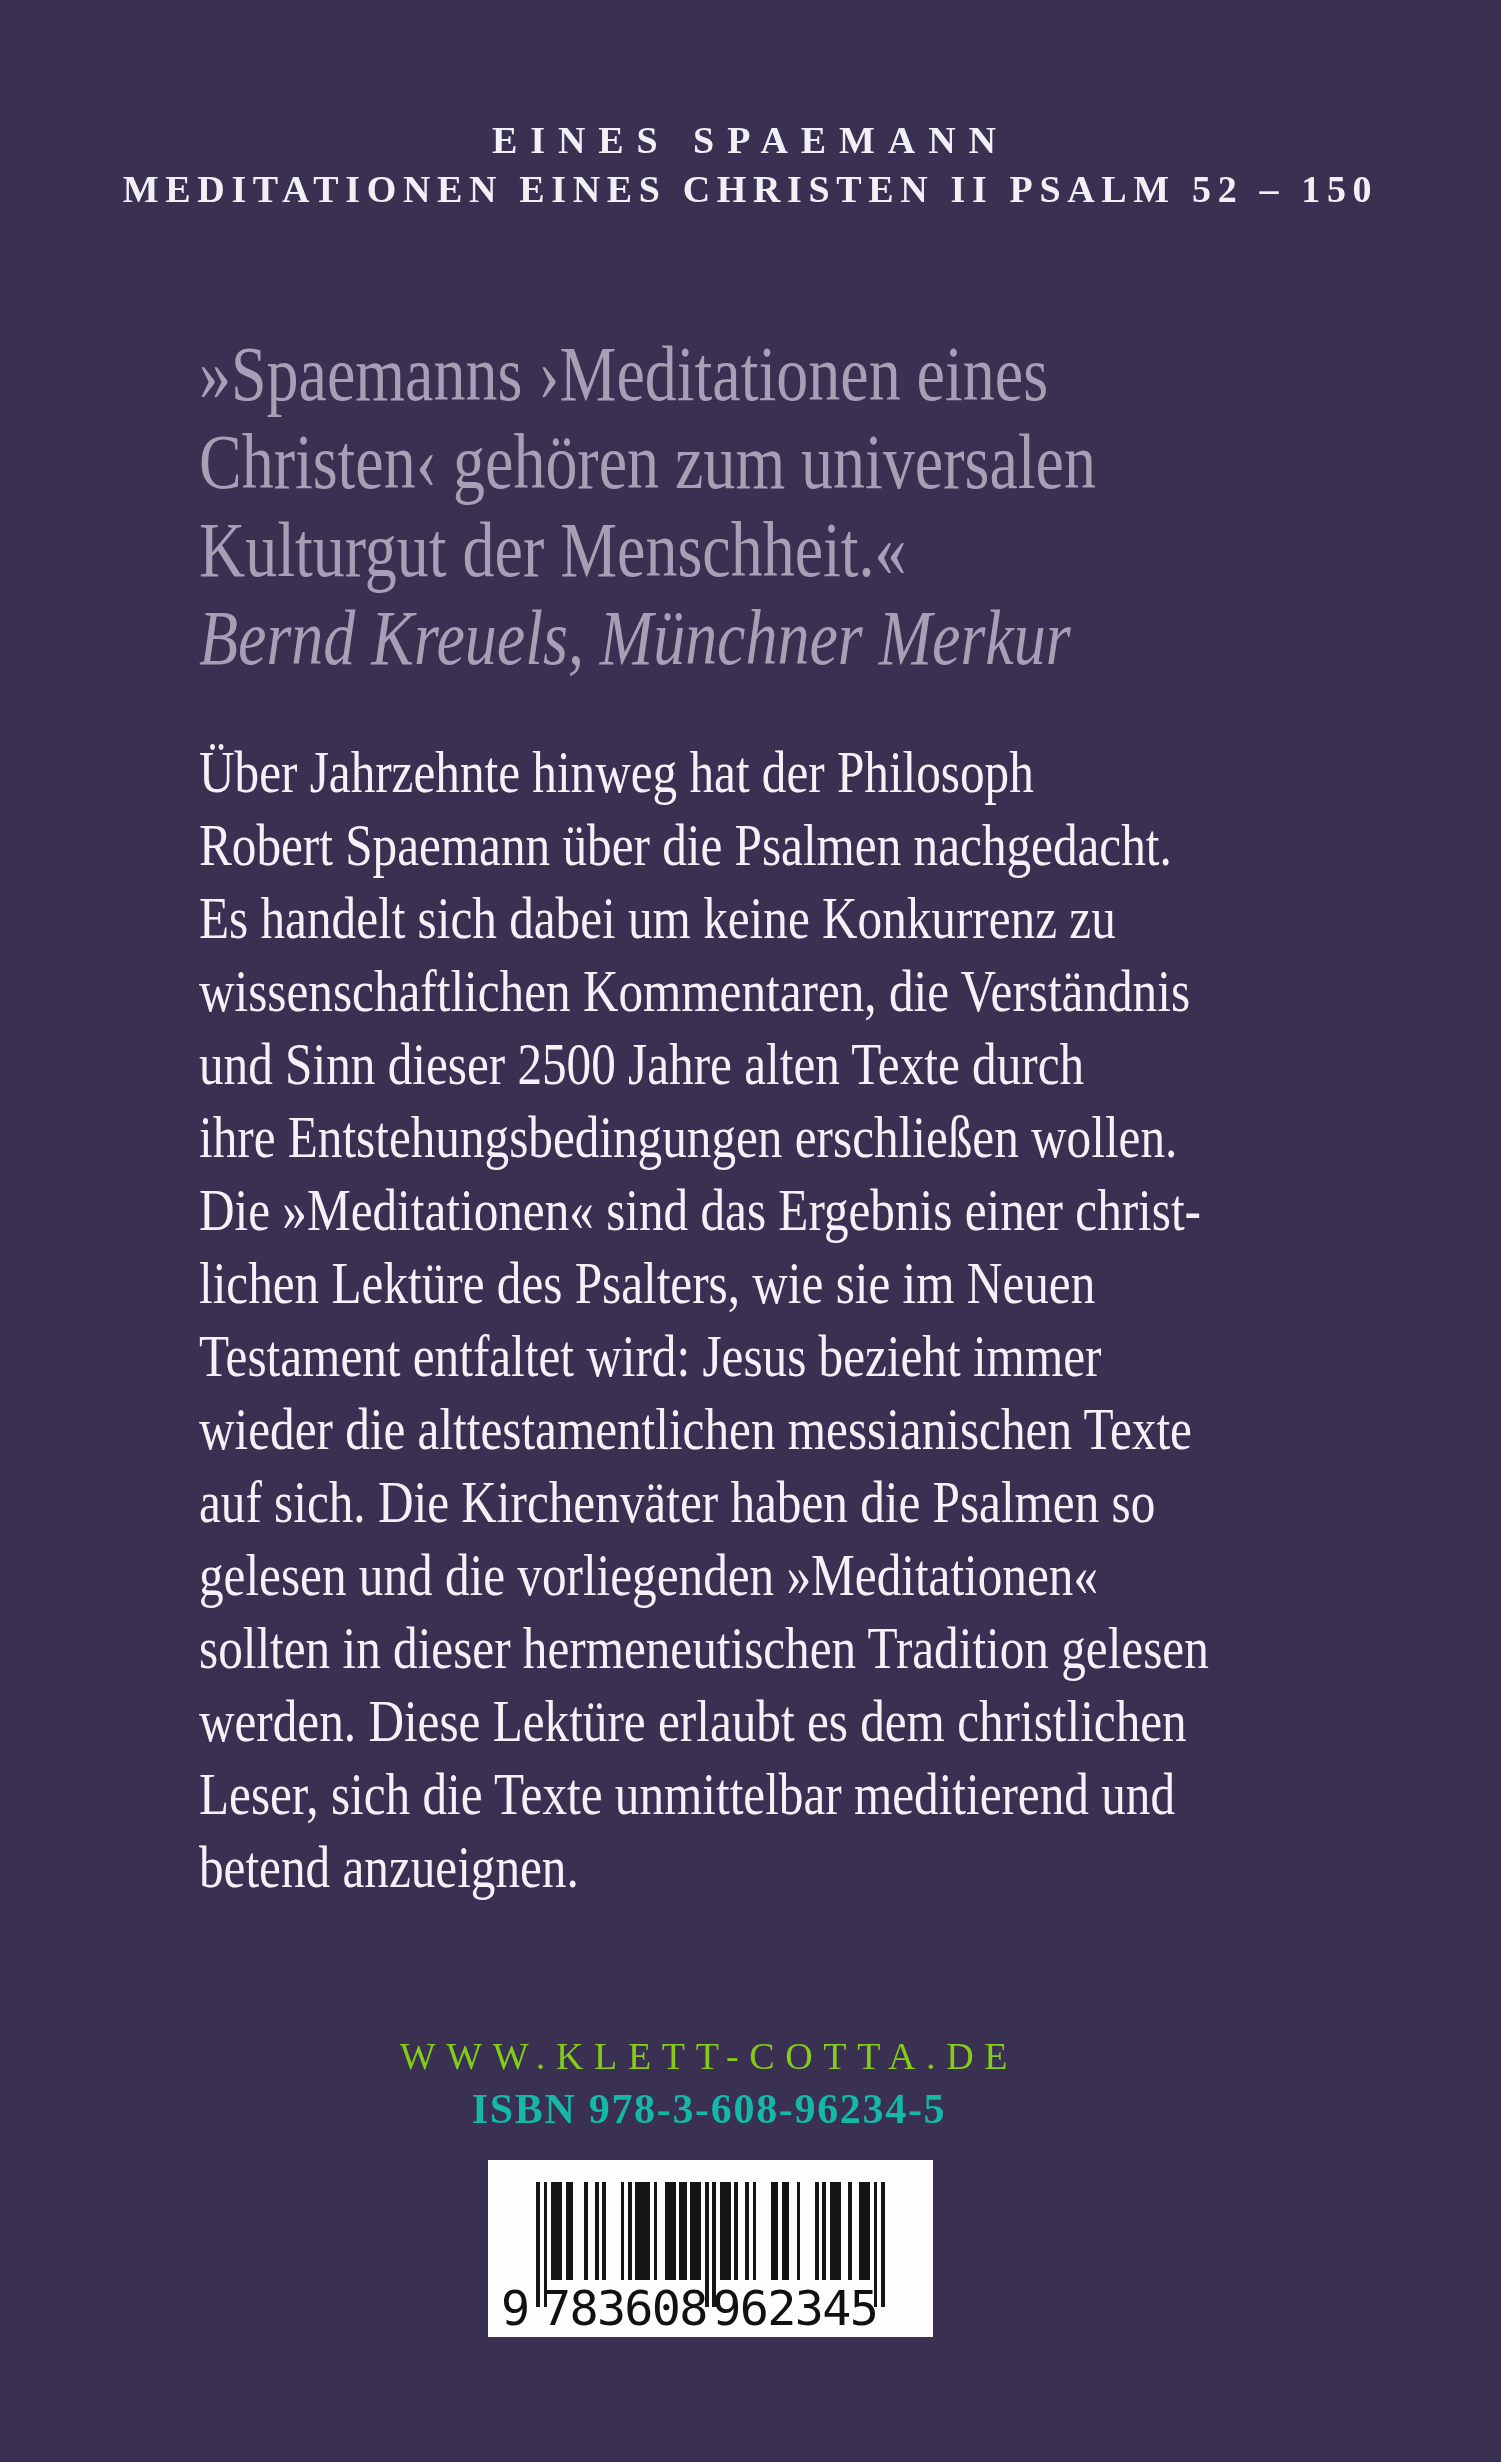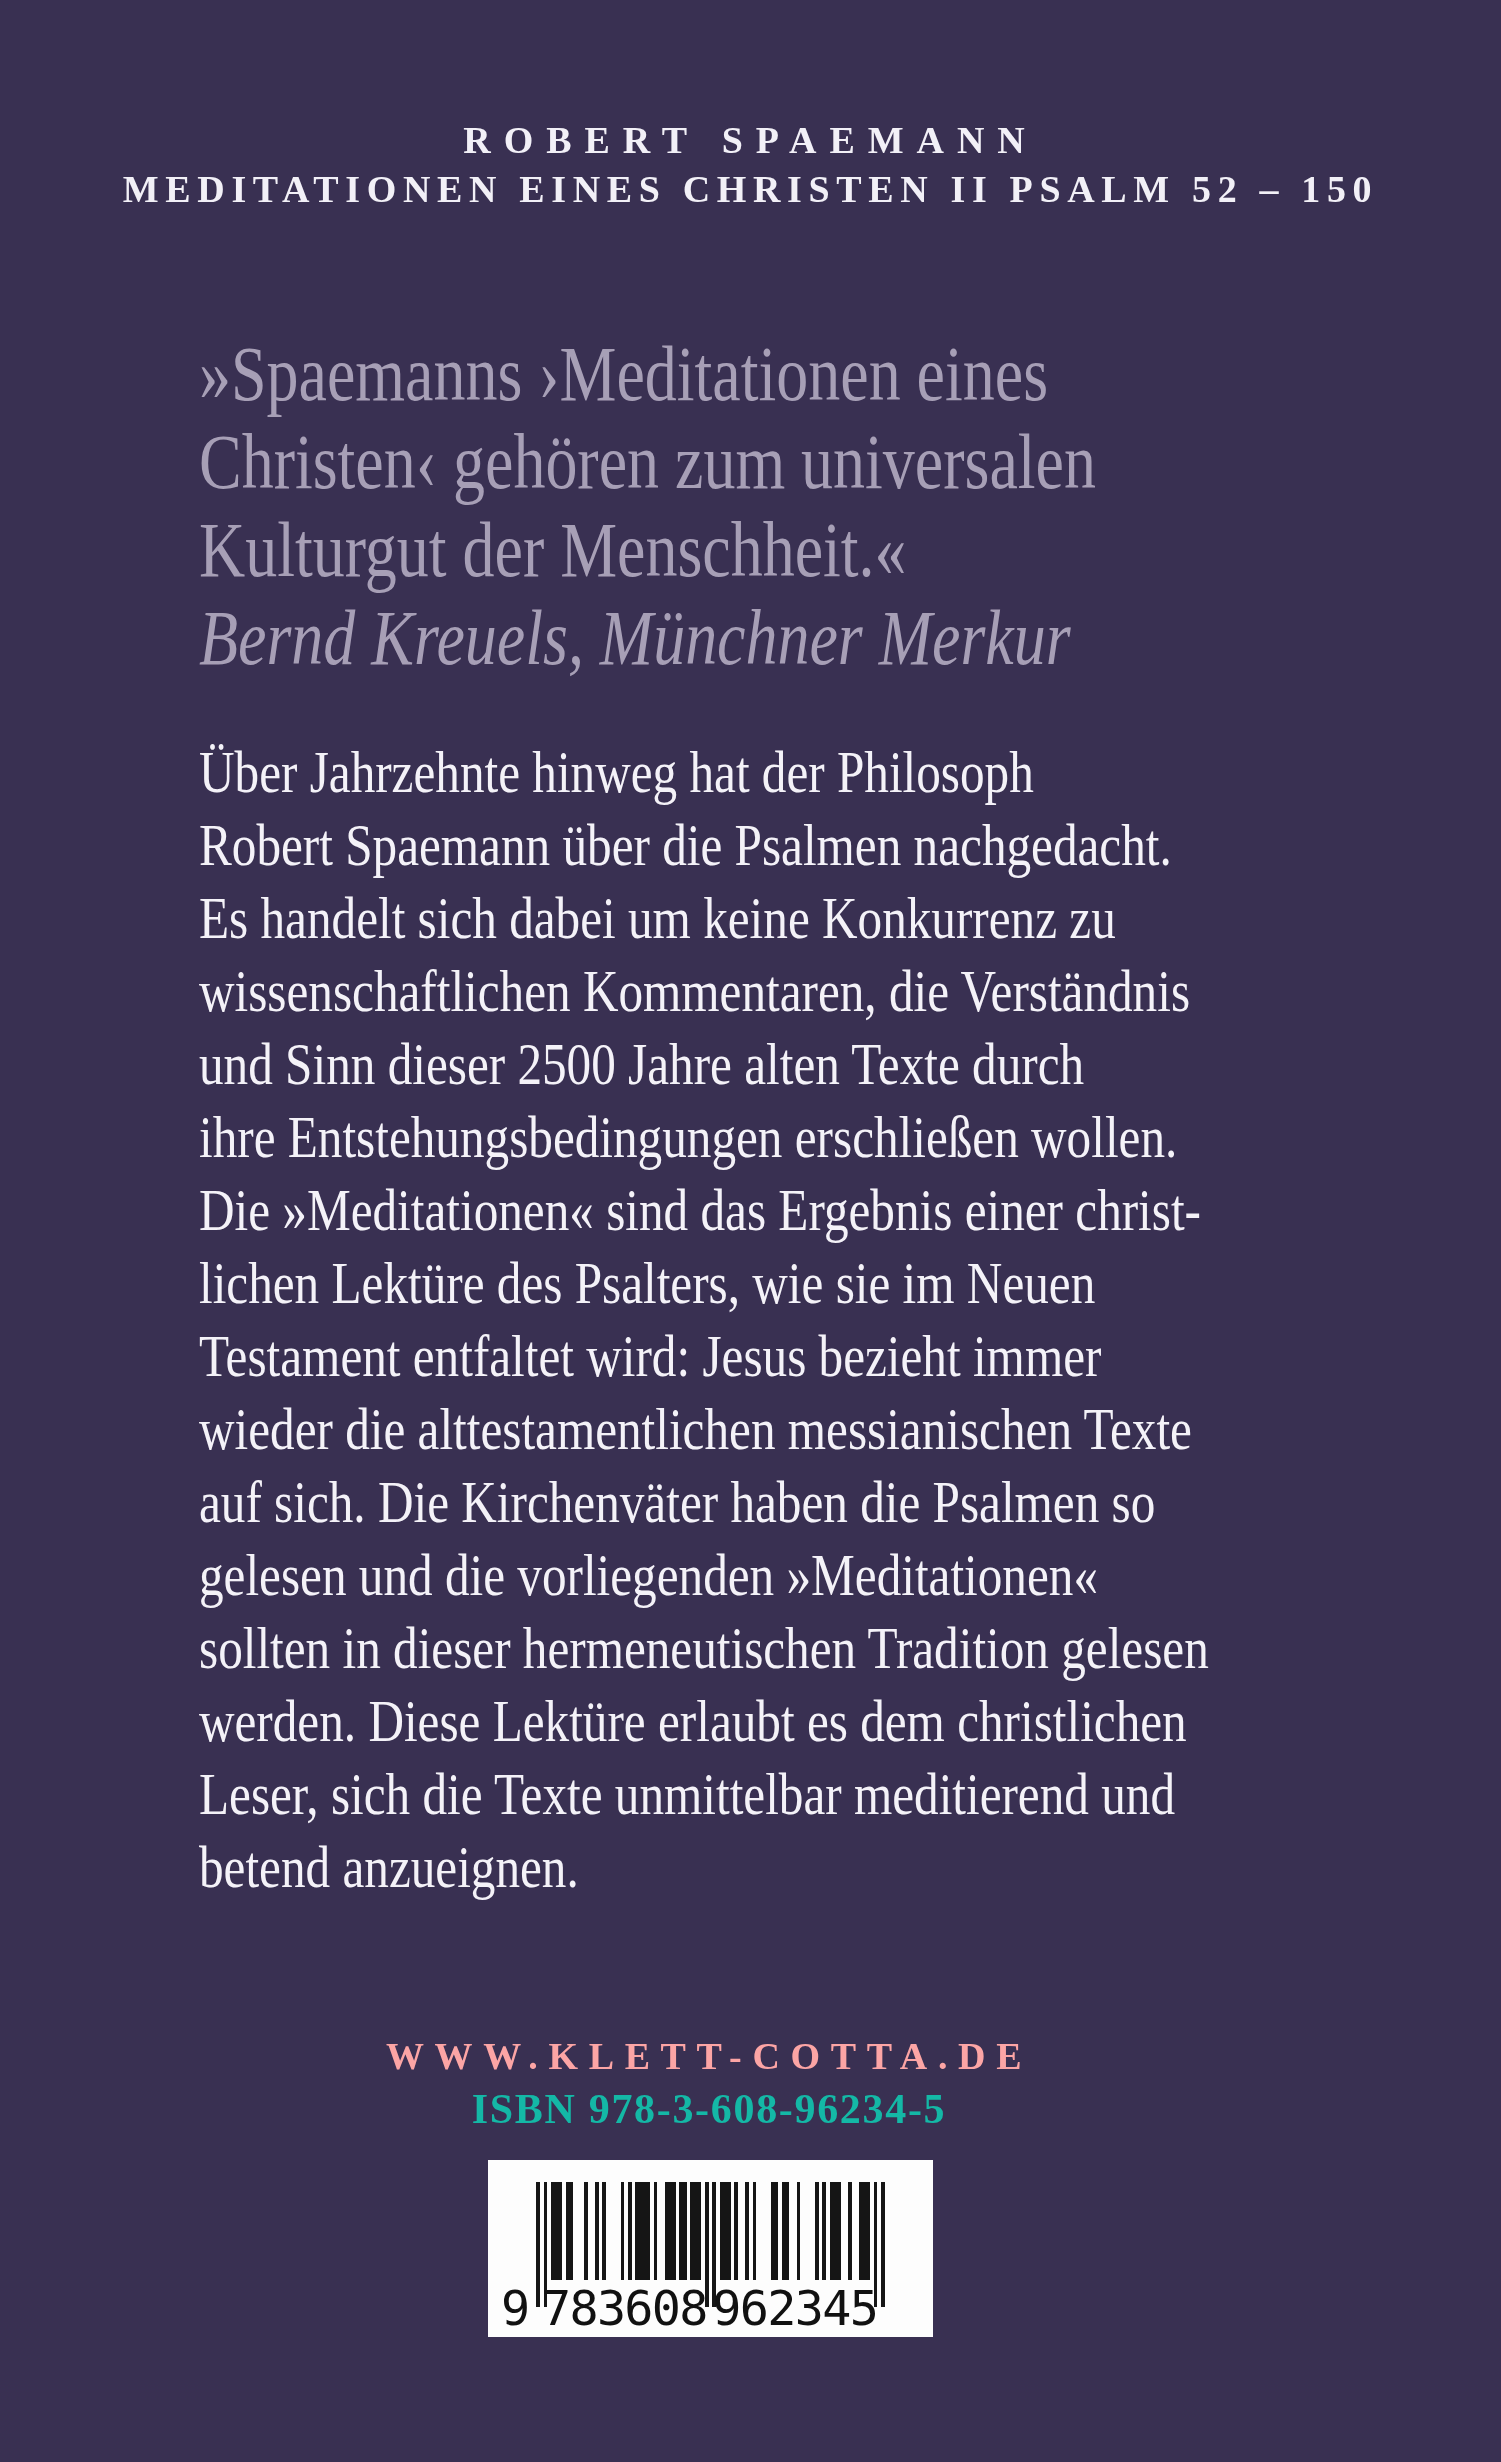--- a/index.html
+++ b/index.html
@@ -35,41 +35,41 @@
   .quote-attribution{
     font-size:78px;line-height:88px;font-style:italic;white-space:nowrap;
   }
   .description-block{margin-top:54px;color:#f4f2f8;}
   .description-line{
     font-size:60px;line-height:73px;white-space:nowrap;
   }
   
   .website-line{
     position:absolute;top:2034px;left:709px;transform:translateX(-50%);
-    color:#fca5a5;font-size:38px;font-weight:700;letter-spacing:0.28em;
+    color:#84cc16;font-size:38px;font-weight:400;letter-spacing:0.28em;
     white-space:nowrap;
   }
   .isbn-line{
     position:absolute;top:2085px;left:709px;transform:translateX(-50%);
     color:#14b8a6;font-size:42px;font-weight:700;letter-spacing:0.04em;
     white-space:nowrap;
   }
   .barcode-box{
     position:absolute;left:488px;top:2160px;width:445px;height:177px;
     background:#fdfdfd;
   }
   .barcode-box svg{display:block;width:445px;height:177px;}
 </style>
 </head>
 <body>
 
 <div class="page">
 
   <div class="header">
-    <div class="author-line">ROBERT SPAEMANN</div>
+    <div class="author-line">EINES SPAEMANN</div>
     <div class="series-line">MEDITATIONEN EINES CHRISTEN II PSALM 52 – 150</div>
   </div>
 
   <div class="text-column">
 
     <div class="quote-block">
       <div class="quote-line">»Spaemanns ›Meditationen eines</div>
       <div class="quote-line">Christen‹ gehören zum universalen</div>
       <div class="quote-line">Kulturgut der Menschheit.«</div>
       <div class="quote-attribution">Bernd Kreuels, Münchner Merkur</div>

